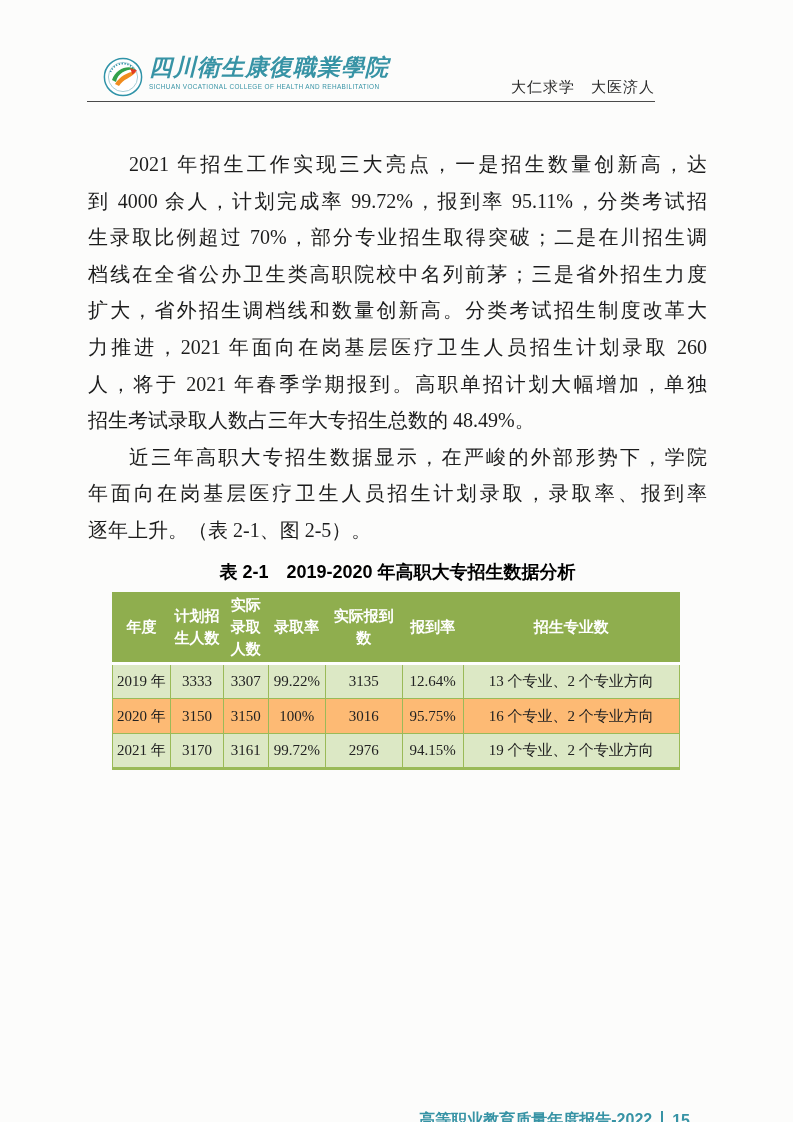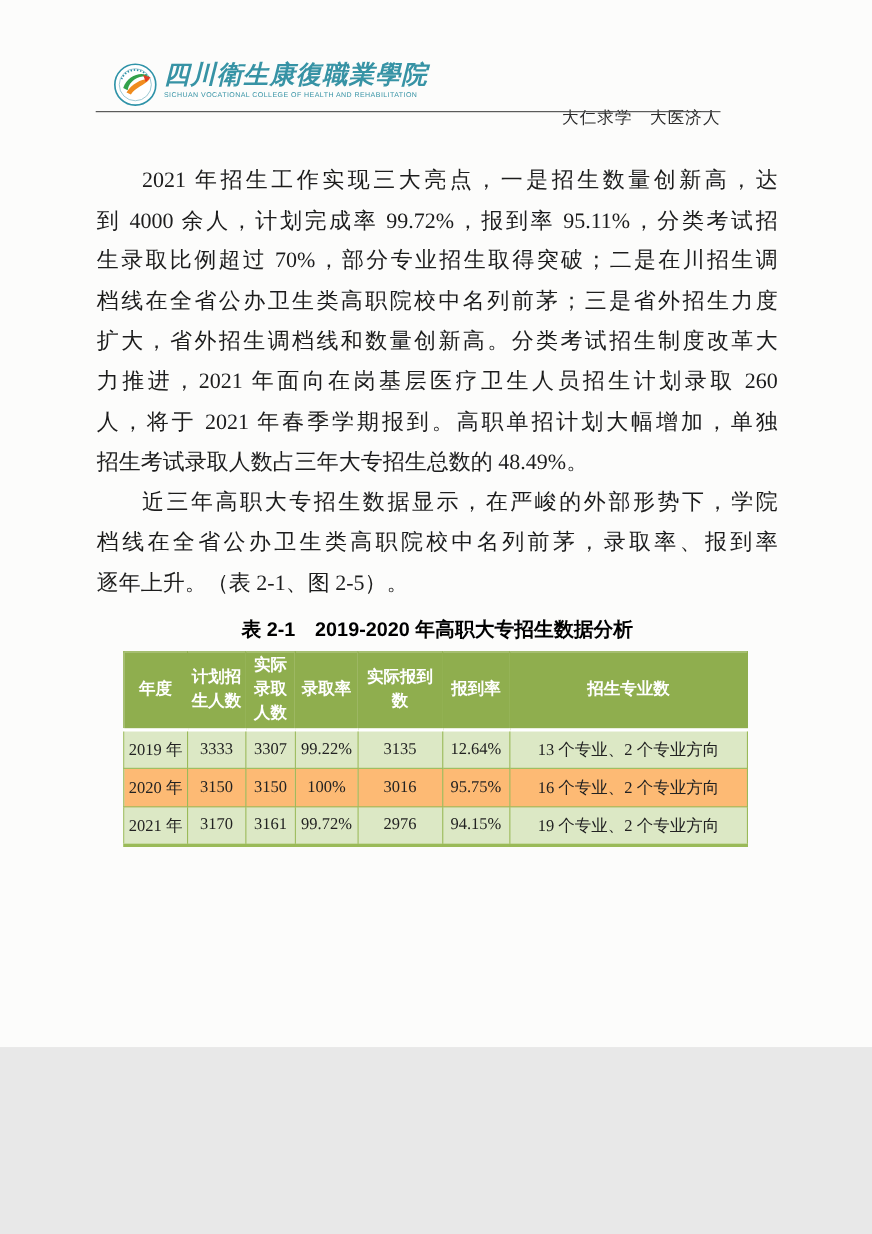--- a/index.html
+++ b/index.html
@@ -7,21 +7,21 @@
     --header-green:#8fae4e;
     --border-green:#9aba58;
     --row-green:#dce8c5;
     --ink:#1c1c1c;
   }
   *{margin:0;padding:0;box-sizing:border-box;}
   html,body{background:#e8e8e8;}
   body{font-family:"Liberation Serif", serif;}
   .page{
     position:relative;
-    width:793px;height:952px;
+    width:793px;height:1122px;
     background:#fcfcfb;
     margin:0 auto;
     overflow:hidden;
     text-decoration:underline;
   }
 
   
   .logo-block{
     position:absolute;left:103px;top:55px;
     display:flex;align-items:flex-start;gap:6px;
@@ -37,21 +37,21 @@
   .logo-en{
     font-family:"Liberation Sans", sans-serif;
     font-size:6.4px;color:var(--teal);letter-spacing:0.4px;
     margin-top:2px;white-space:nowrap;
   }
   .header-rule{
     position:absolute;left:87px;top:101px;
     width:568px;height:0;border-top:1.6px solid #4a4a4a;
   }
   .motto{
-    position:absolute;top:98px;right:138px;
+    position:absolute;top:78px;right:138px;
     font-family:"Liberation Sans", sans-serif;
     font-size:15px;color:#2b2b2b;letter-spacing:1px;
     white-space:pre;
   }
 
   
   .body-text{
     position:absolute;left:88px;top:146px;width:619px;
     font-size:20px;color:var(--ink);line-height:36.6px;
   }
@@ -137,21 +137,21 @@
   <div class="body-text">
     <div class="line indent">2021 年招生工作实现三大亮点，一是招生数量创新高，达</div>
     <div class="line">到 4000 余人，计划完成率 99.72%，报到率 95.11%，分类考试招</div>
     <div class="line">生录取比例超过 70%，部分专业招生取得突破；二是在川招生调</div>
     <div class="line">档线在全省公办卫生类高职院校中名列前茅；三是省外招生力度</div>
     <div class="line">扩大，省外招生调档线和数量创新高。分类考试招生制度改革大</div>
     <div class="line">力推进，2021 年面向在岗基层医疗卫生人员招生计划录取 260</div>
     <div class="line">人，将于 2021 年春季学期报到。高职单招计划大幅增加，单独</div>
     <div class="line last">招生考试录取人数占三年大专招生总数的 48.49%。</div>
     <div class="line indent">近三年高职大专招生数据显示，在严峻的外部形势下，学院</div>
-    <div class="line">档线在全省公办卫生类高职院校中名列前茅，录取率、报到率</div>
+    <div class="line">年面向在岗基层医疗卫生人员招生计划录取，录取率、报到率</div>
     <div class="line last">逐年上升。（表 2-1、图 2-5）。</div>
   </div>
 
   <div class="table-title">表 2-1　2019-2020 年高职大专招生数据分析</div>
 
   <table class="data-table">
     <thead>
       <tr>
         <th class="col-year">年度</th>
         <th class="col-plan">计划招生人数</th>

